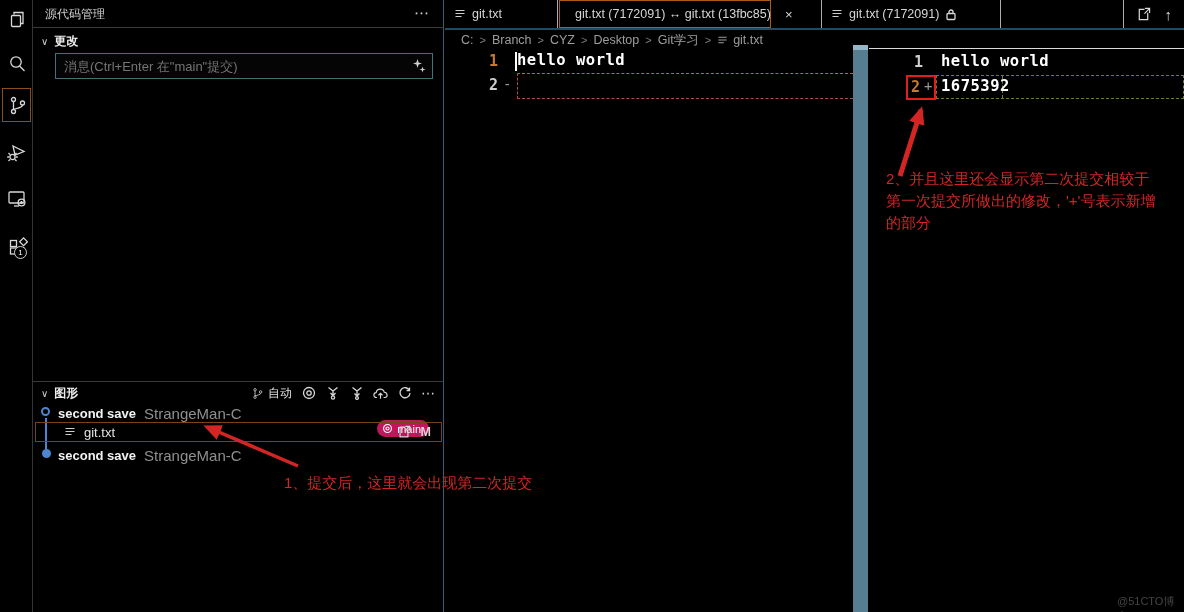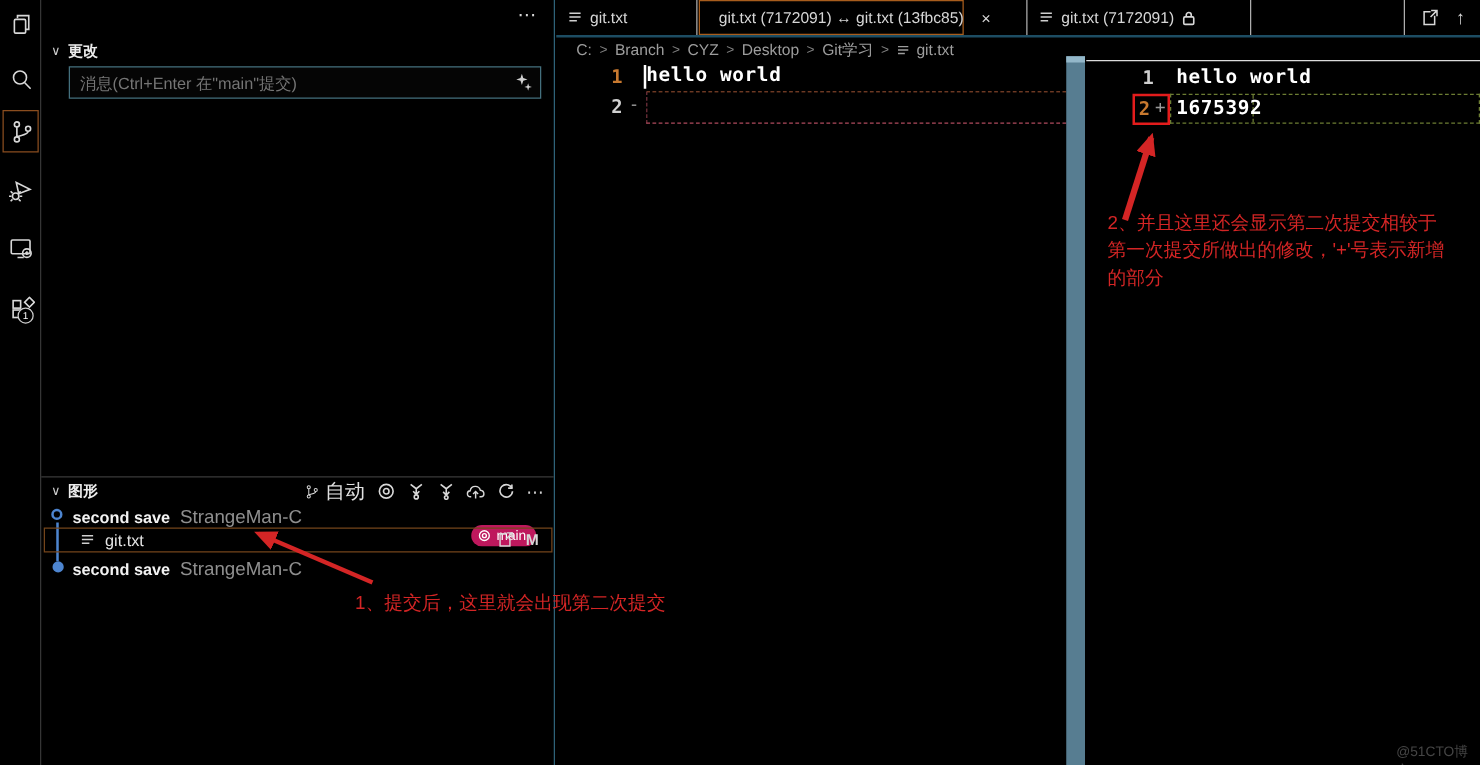--- a/index.html
+++ b/index.html
@@ -24,21 +24,21 @@
   .chev{font-size:10px;color:#cfcfcf;margin:0 6px 0 8px;font-weight:normal;}
   .commit-input-wrap{position:absolute;left:22px;top:53px;width:378px;height:26px;}
   .commit-input{width:100%;height:100%;background:#050505;border:1px solid #44707e;color:#cfcfcf;
                 font-size:13px;padding:0 28px 0 8px;outline:none;font-family:"Liberation Sans",sans-serif;}
   .sparkle{position:absolute;right:6px;top:5px;}
   .publish-btn{position:absolute;left:22px;top:86px;width:378px;height:25px;background:#000;border:1px solid #44707e;
                color:#ececec;font-size:13px;display:flex;align-items:center;justify-content:center;gap:7px;cursor:pointer;
                font-family:"Liberation Sans",sans-serif;}
   .graph-divider{position:absolute;left:0;top:381px;width:100%;height:1px;background:#3a3a3a;}
   .graph-toolbar{position:absolute;right:8px;top:383px;height:20px;display:flex;align-items:center;gap:9px;color:#d0d0d0;}
-  .gt-auto{display:flex;align-items:center;gap:4px;font-size:16px;color:#e0e0e0;}
+  .gt-auto{display:flex;align-items:center;gap:4px;font-size:12px;color:#e0e0e0;}
   .gt-icon{width:15px;height:15px;display:flex;align-items:center;justify-content:center;cursor:pointer;}
   .gt-more{font-size:14px;cursor:pointer;}
   .commit-row{position:absolute;left:0;width:100%;height:19px;display:flex;align-items:center;}
   .commit-msg{font-size:13px;font-weight:bold;color:#f2f2f2;margin-left:25px;}
   .commit-author{font-size:15px;color:#8f8f8f;margin-left:8px;}
   .graph-ring{position:absolute;left:8px;top:407px;width:9px;height:9px;border:2px solid #4d85d0;border-radius:50%;}
   .graph-line{position:absolute;left:12px;top:418px;width:2px;height:31px;background:#4d85d0;}
   .graph-dot{position:absolute;left:9px;top:449px;width:9px;height:9px;background:#4d85d0;border-radius:50%;}
   .badge{position:absolute;right:14px;top:420px;height:17px;background:#be185d;border-radius:9px;color:#fff;
          font-size:11px;display:flex;align-items:center;gap:4px;padding:0 8px 0 5px;}
@@ -134,20 +134,21 @@
           <rect class="icon-stroke" x="3.5" y="3.5" width="6" height="6"></rect>
           <rect class="icon-stroke" x="3.5" y="11" width="6" height="6"></rect>
           <rect class="icon-stroke" x="11" y="11" width="6" height="6"></rect>
           <rect class="icon-stroke" x="13.8" y="2" width="5.5" height="5.5" transform="rotate(45 16.5 4.8)"></rect>
         </svg>
     </div>
     <div class="ab-badge">1</div>
   </div>
 
   <div class="sidebar">
+    <div class="sb-title">源代码管理</div>
     <div class="sb-more">⋯</div>
 
     <div class="sec-row" style="top:32px">
       <span class="chev">∨</span>
       <span>更改</span>
     </div>
 
     <div class="commit-input-wrap">
       <input class="commit-input" placeholder="消息(Ctrl+Enter 在&quot;main&quot;提交)" style="">
       <span class="sparkle">

